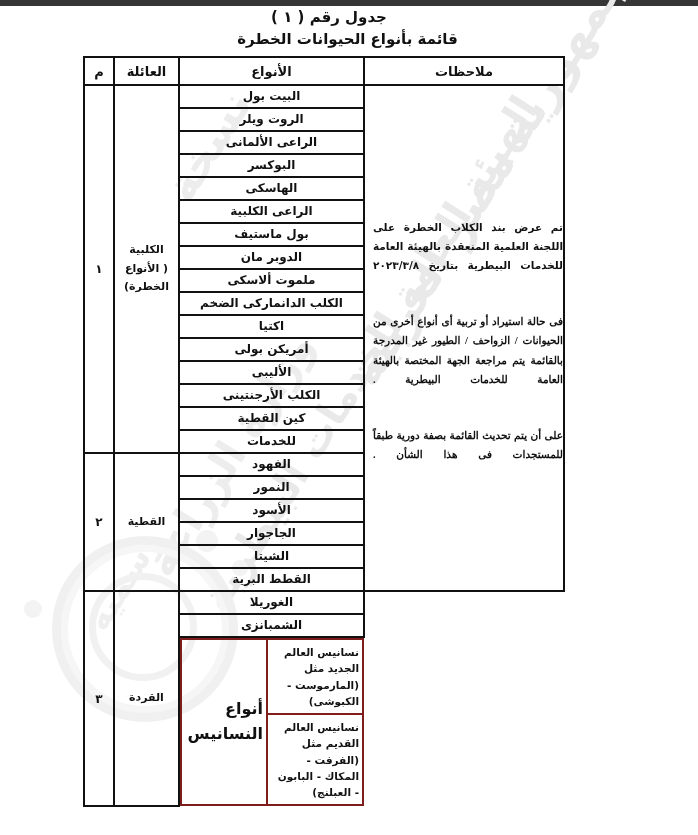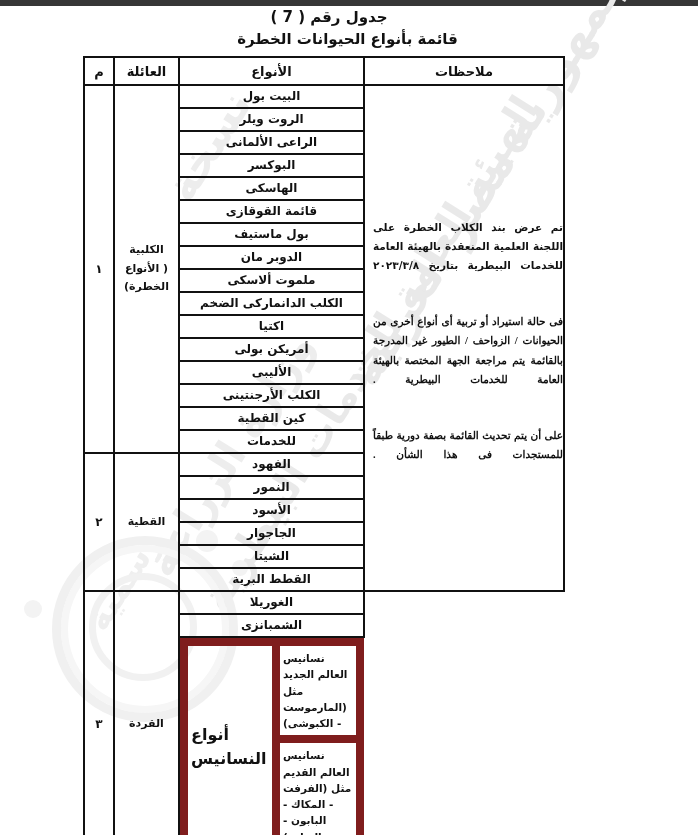--- a/index.html
+++ b/index.html
@@ -167,24 +167,24 @@
   .note-p:last-child { margin-bottom: 0; }
   .note-p.pad-top { margin-top: 36px; font-family: Liberation Serif, serif; }
 
   
   table.sub {
     border-collapse: collapse;
     width: 100%;
     table-layout: fixed;
   }
   table.sub td {
-    border: 8px solid #7f1d1d;
+    border: 2px solid #7f1d1d;
     font-size: 10.5px;
     font-weight: bold;
-    text-align: left;
+    text-align: right;
     vertical-align: middle;
     line-height: 1.55;
     padding: 4px 3px;
     color: #111;
   }
   table.sub td.sub-label {
     width: 78px;
     font-size: 16px;
   }
   td.no-border-outer {
@@ -205,21 +205,21 @@
     <div class="wm-text wm-c">وزارة الزراعة</div>
     <div class="wm-text wm-d">نسخة</div>
     <div class="wm-text wm-e">رسمية</div>
     <div class="wm-seal"></div>
     <div class="wm-circle wm-c1"></div>
     <div class="wm-circle wm-c2"></div>
     <div class="wm-circle wm-c3"></div>
   </div>
 
   <div class="headings">
-    <div class="doc-title">جدول رقم ( 7 )</div>
+    <div class="doc-title">جدول رقم ( ١ )</div>
     <div class="doc-subtitle">قائمة بأنواع الحيوانات الخطرة</div>
   </div>
 
   <div class="table-wrap">
     <table class="main">
       <colgroup>
         <col class="col-notes">
         <col class="col-types">
         <col class="col-family">
         <col class="col-m">
@@ -256,21 +256,21 @@
         <tr>
             <td class="species">الراعى الألمانى</td>
           </tr>
         <tr>
             <td class="species">البوكسر</td>
           </tr>
         <tr>
             <td class="species">الهاسكى</td>
           </tr>
         <tr>
-            <td class="species">قائمة القوقازى</td>
+            <td class="species">الراعى الكلبية</td>
           </tr>
         <tr>
             <td class="species">بول ماستيف</td>
           </tr>
         <tr>
             <td class="species">الدوبر مان</td>
           </tr>
         <tr>
             <td class="species">ملموت ألاسكى</td>
           </tr>

